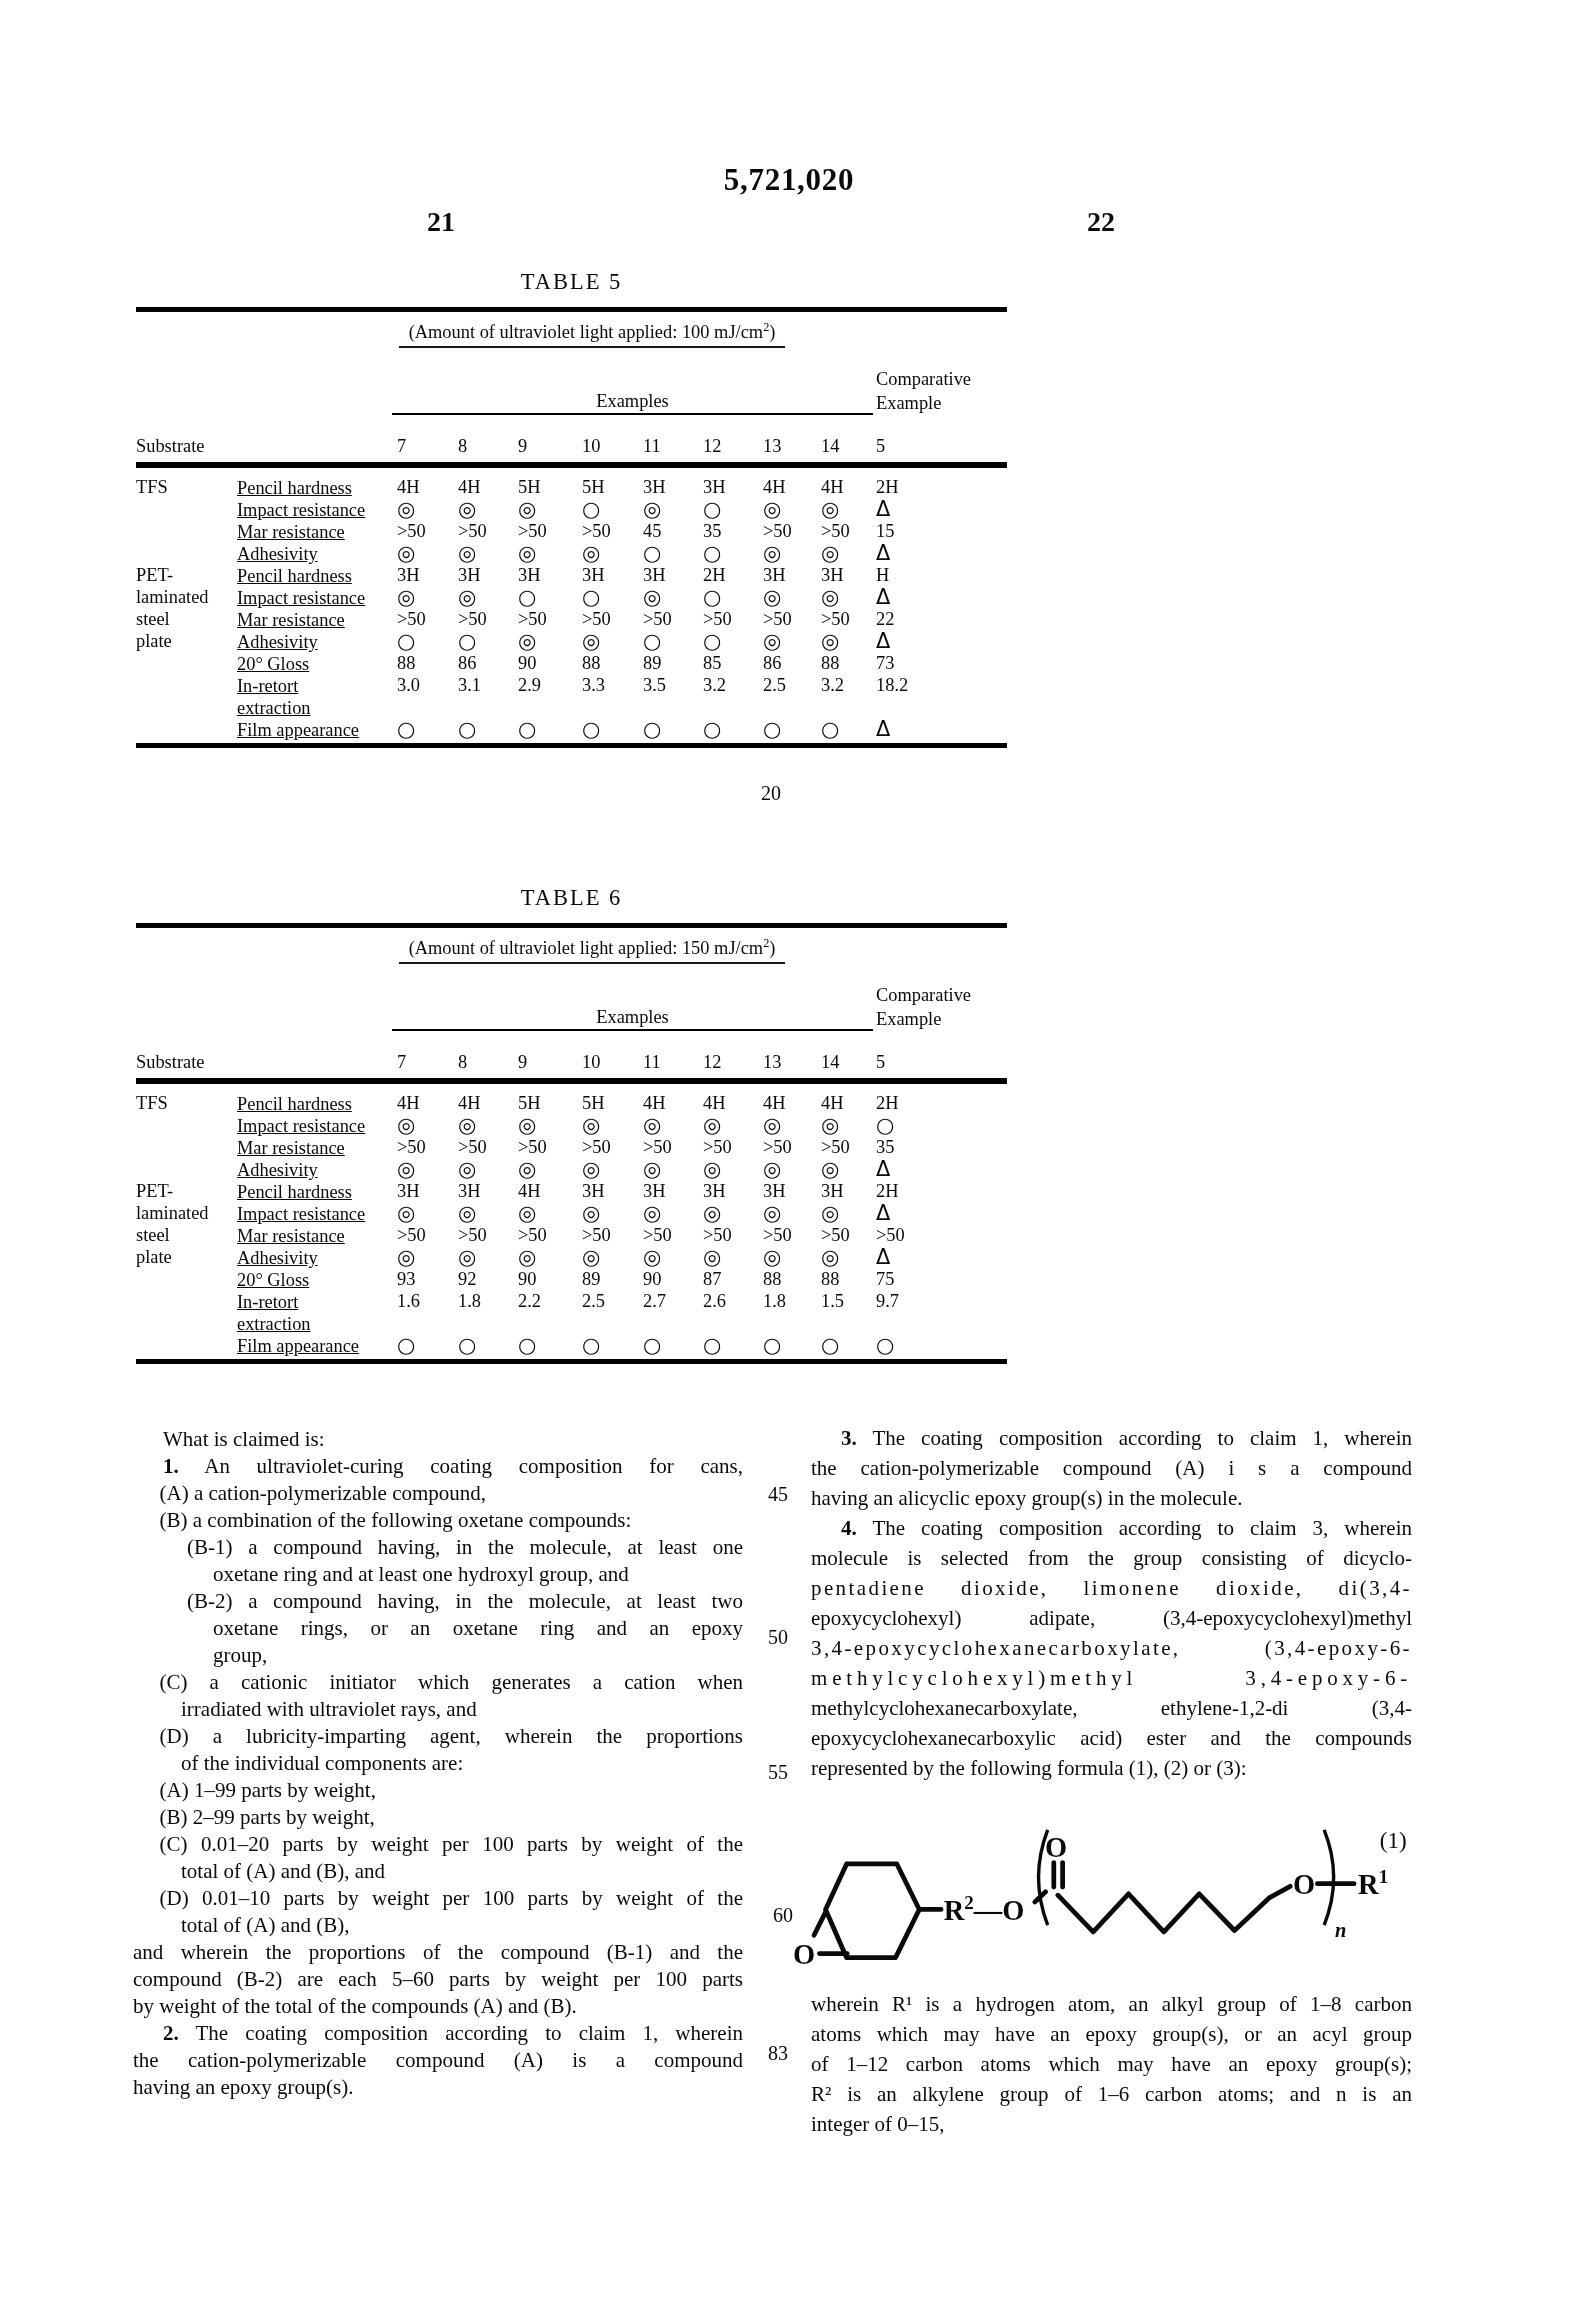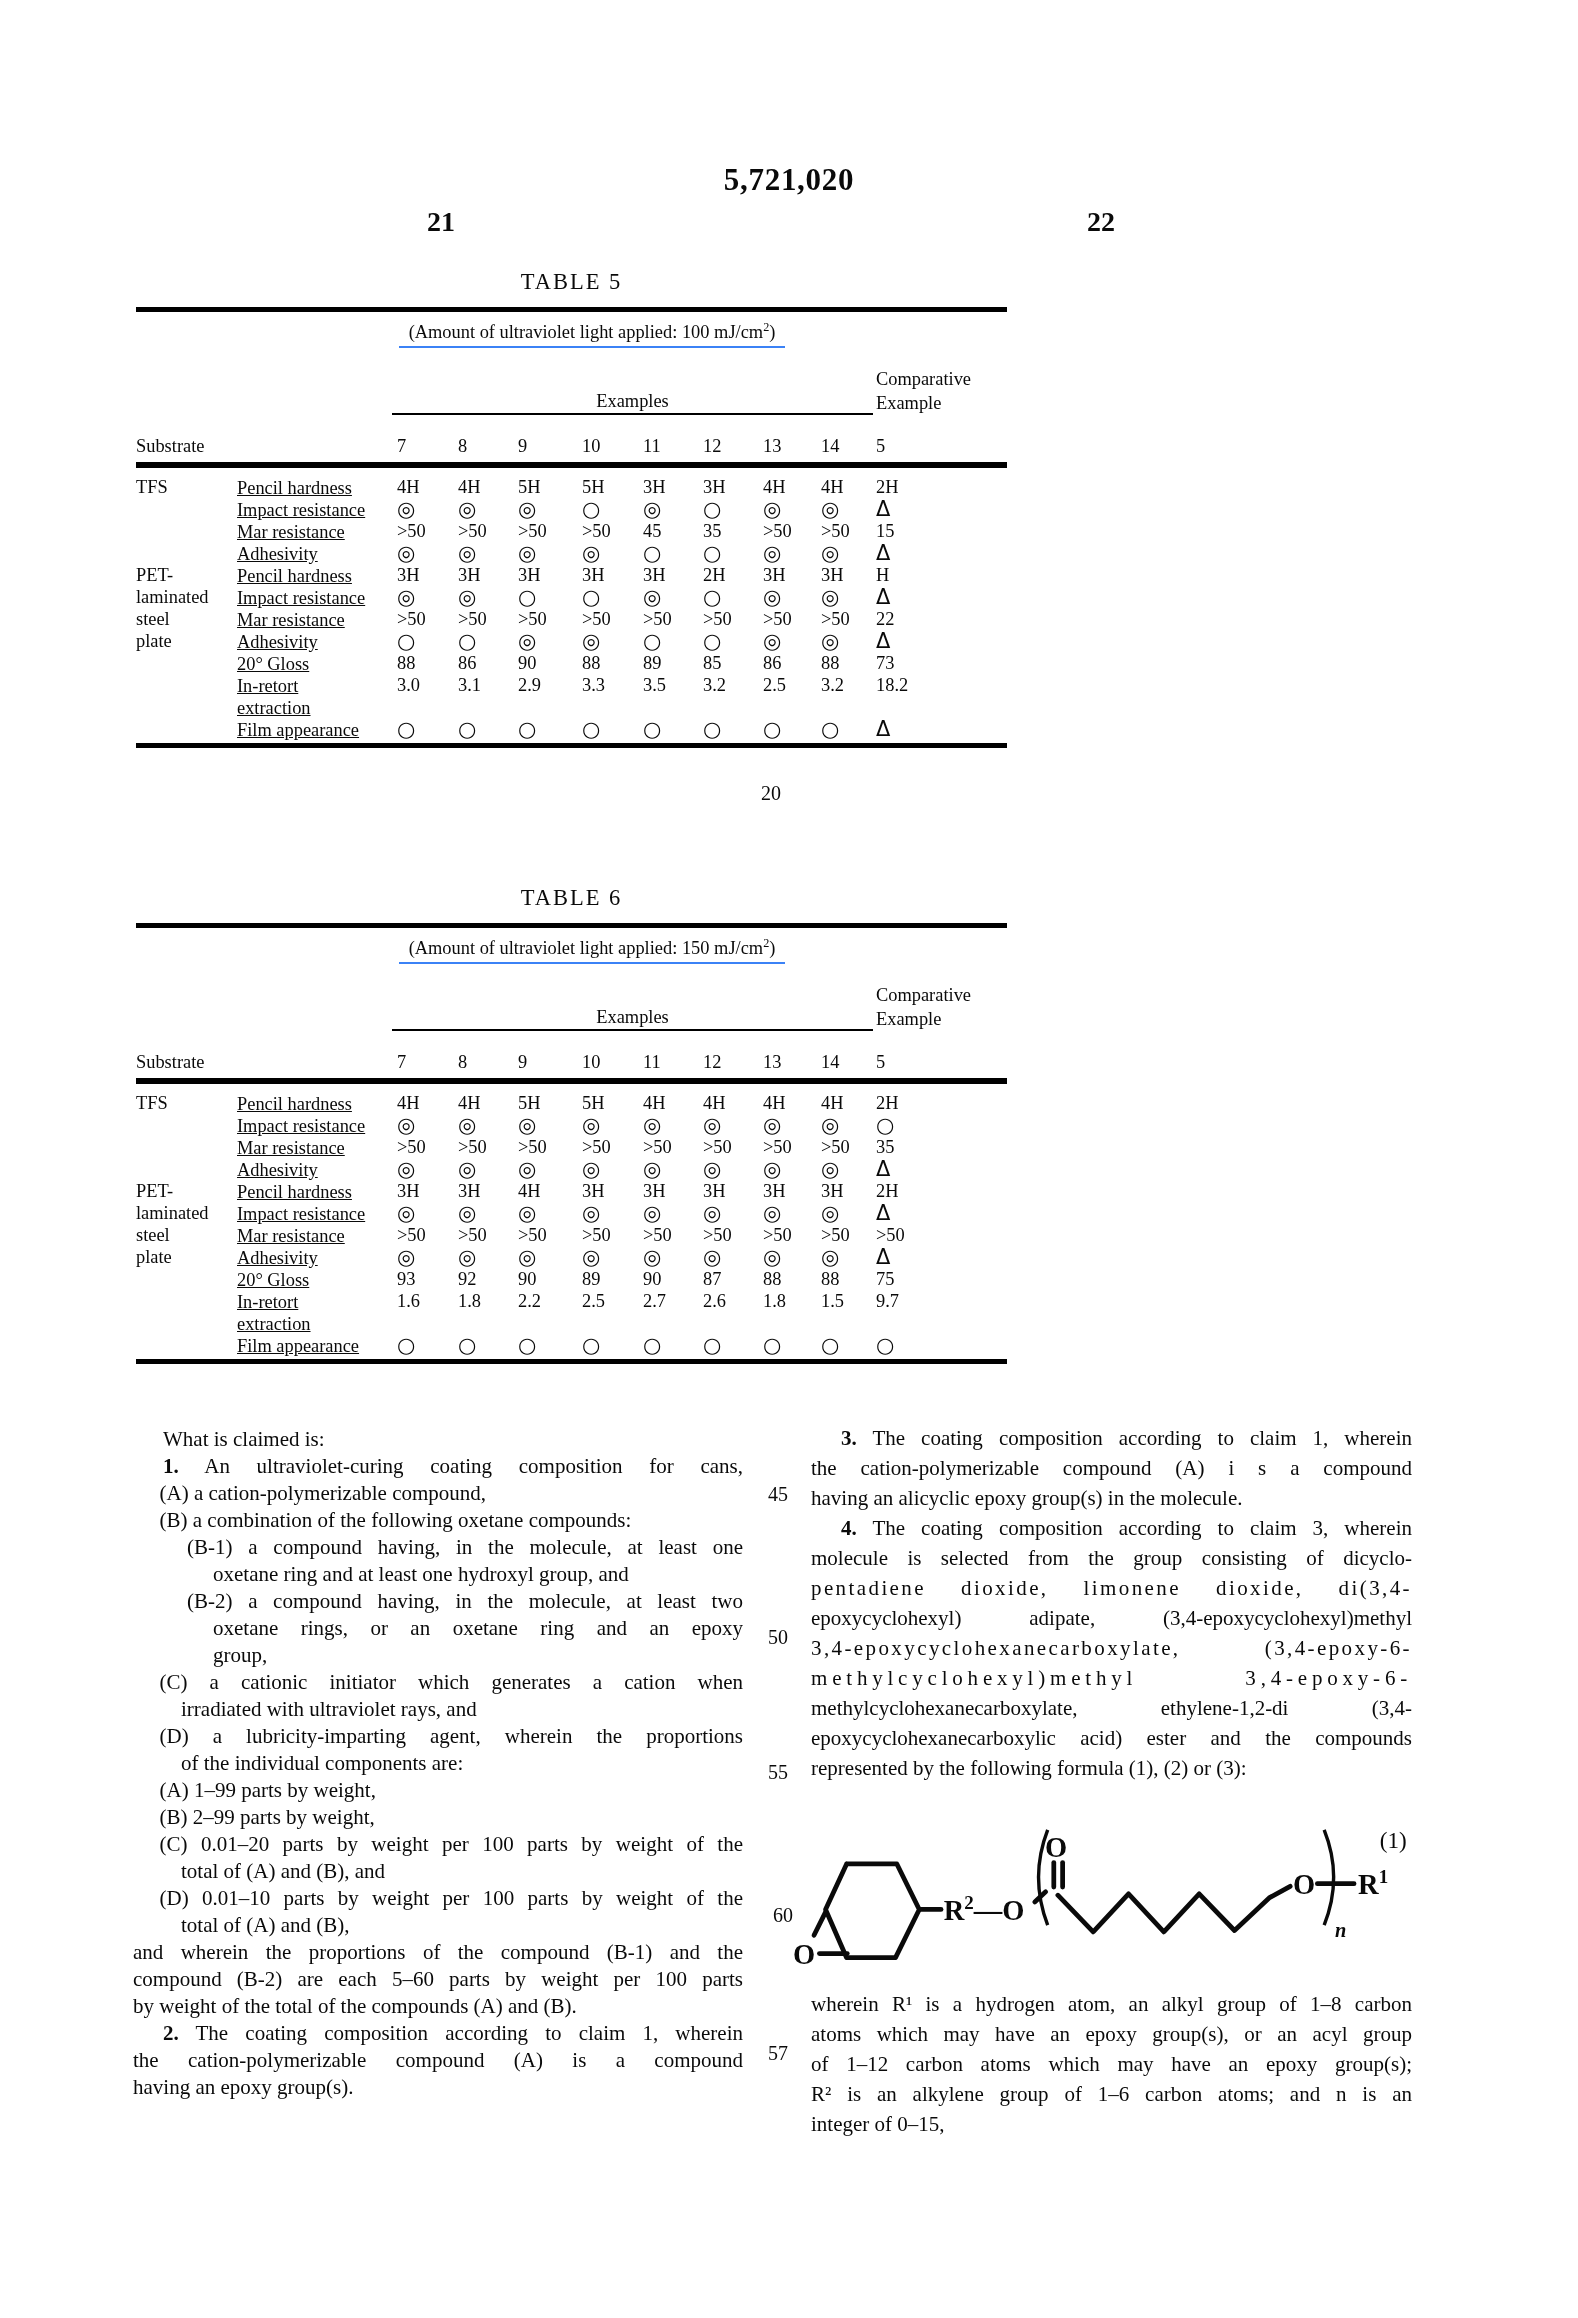--- a/index.html
+++ b/index.html
@@ -8,21 +8,21 @@
   .abs{position:absolute;}
   
   .patnum{top:162px;left:0;width:100%;text-align:center;font-size:31px;font-weight:bold;letter-spacing:0.7px;}
   .pagecol{font-size:28px;font-weight:bold;}
   
   .tbl{position:absolute;left:136px;width:871px;height:486px;}
   .tbl .rule{position:absolute;left:0;width:871px;background:#000;}
   .t-title{position:absolute;top:4.1px;left:0;width:100%;text-align:center;font-size:22.5px;letter-spacing:2px;}
   .t-toprule{top:42px;height:5.4px;}
   .t-sub{position:absolute;top:57px;left:150px;width:612px;text-align:center;font-size:18.4px;}
-  .t-sub .inner{display:inline-block;border-bottom:2px solid #3b82f6;padding:0 9.5px 3.4px 9.5px;}
+  .t-sub .inner{display:inline-block;border-bottom:2px solid #0f172a;padding:0 9.5px 3.4px 9.5px;}
   .sup{vertical-align:super;font-size:12.2px;line-height:0;}
   .t-comp{position:absolute;left:740px;top:102px;font-size:18.4px;line-height:24px;white-space:nowrap;}
   .t-ex{position:absolute;left:256px;top:126px;width:481px;height:22px;text-align:center;
         font-size:18.4px;border-bottom:2.7px solid #000;}
   .t-substrate{position:absolute;left:0;top:171px;font-size:18.4px;}
   .t-colnum{position:absolute;top:171px;font-size:18.4px;}
   .t-headrule{top:197px;height:6.1px;}
   .t-rows{position:absolute;top:212px;left:0;width:871px;font-size:18.4px;}
   .trow{position:relative;height:22px;}
   .trow.tall{height:44px;}
@@ -383,21 +383,21 @@
       </div>
       <div class="rule t-botrule"></div>
     </div>
 
   <div id="gutter-host">
       <div class="gut" style="left: 747px; top: 782px;">20</div>
       <div class="gut" style="left: 754px; top: 1483px;">45</div>
       <div class="gut" style="left: 754px; top: 1626px;">50</div>
       <div class="gut" style="left: 754px; top: 1761px;">55</div>
       <div class="gut" style="left: 759px; top: 1904px;">60</div>
-      <div class="gut" style="left: 754px; top: 2042px;">57</div>
+      <div class="gut" style="left: 754px; top: 2042px;">83</div>
     </div>
 
   <div class="clcol" id="claims-left" style="left:133px;top:1426px;width:610px;">
       <div class="cl p"><span>What is claimed is:</span></div>
       <div class="cl p j"><b>1.</b><span> An ultraviolet-curing coating composition for cans,</span></div>
       <div class="cl i1"><span>(A) a cation-polymerizable compound,</span></div>
       <div class="cl i1"><span>(B) a combination of the following oxetane compounds:</span></div>
       <div class="cl i2 j"><span>(B-1) a compound having, in the molecule, at least one</span></div>
       <div class="cl i2c"><span>oxetane ring and at least one hydroxyl group, and</span></div>
       <div class="cl i2 j"><span>(B-2) a compound having, in the molecule, at least two</span></div>

